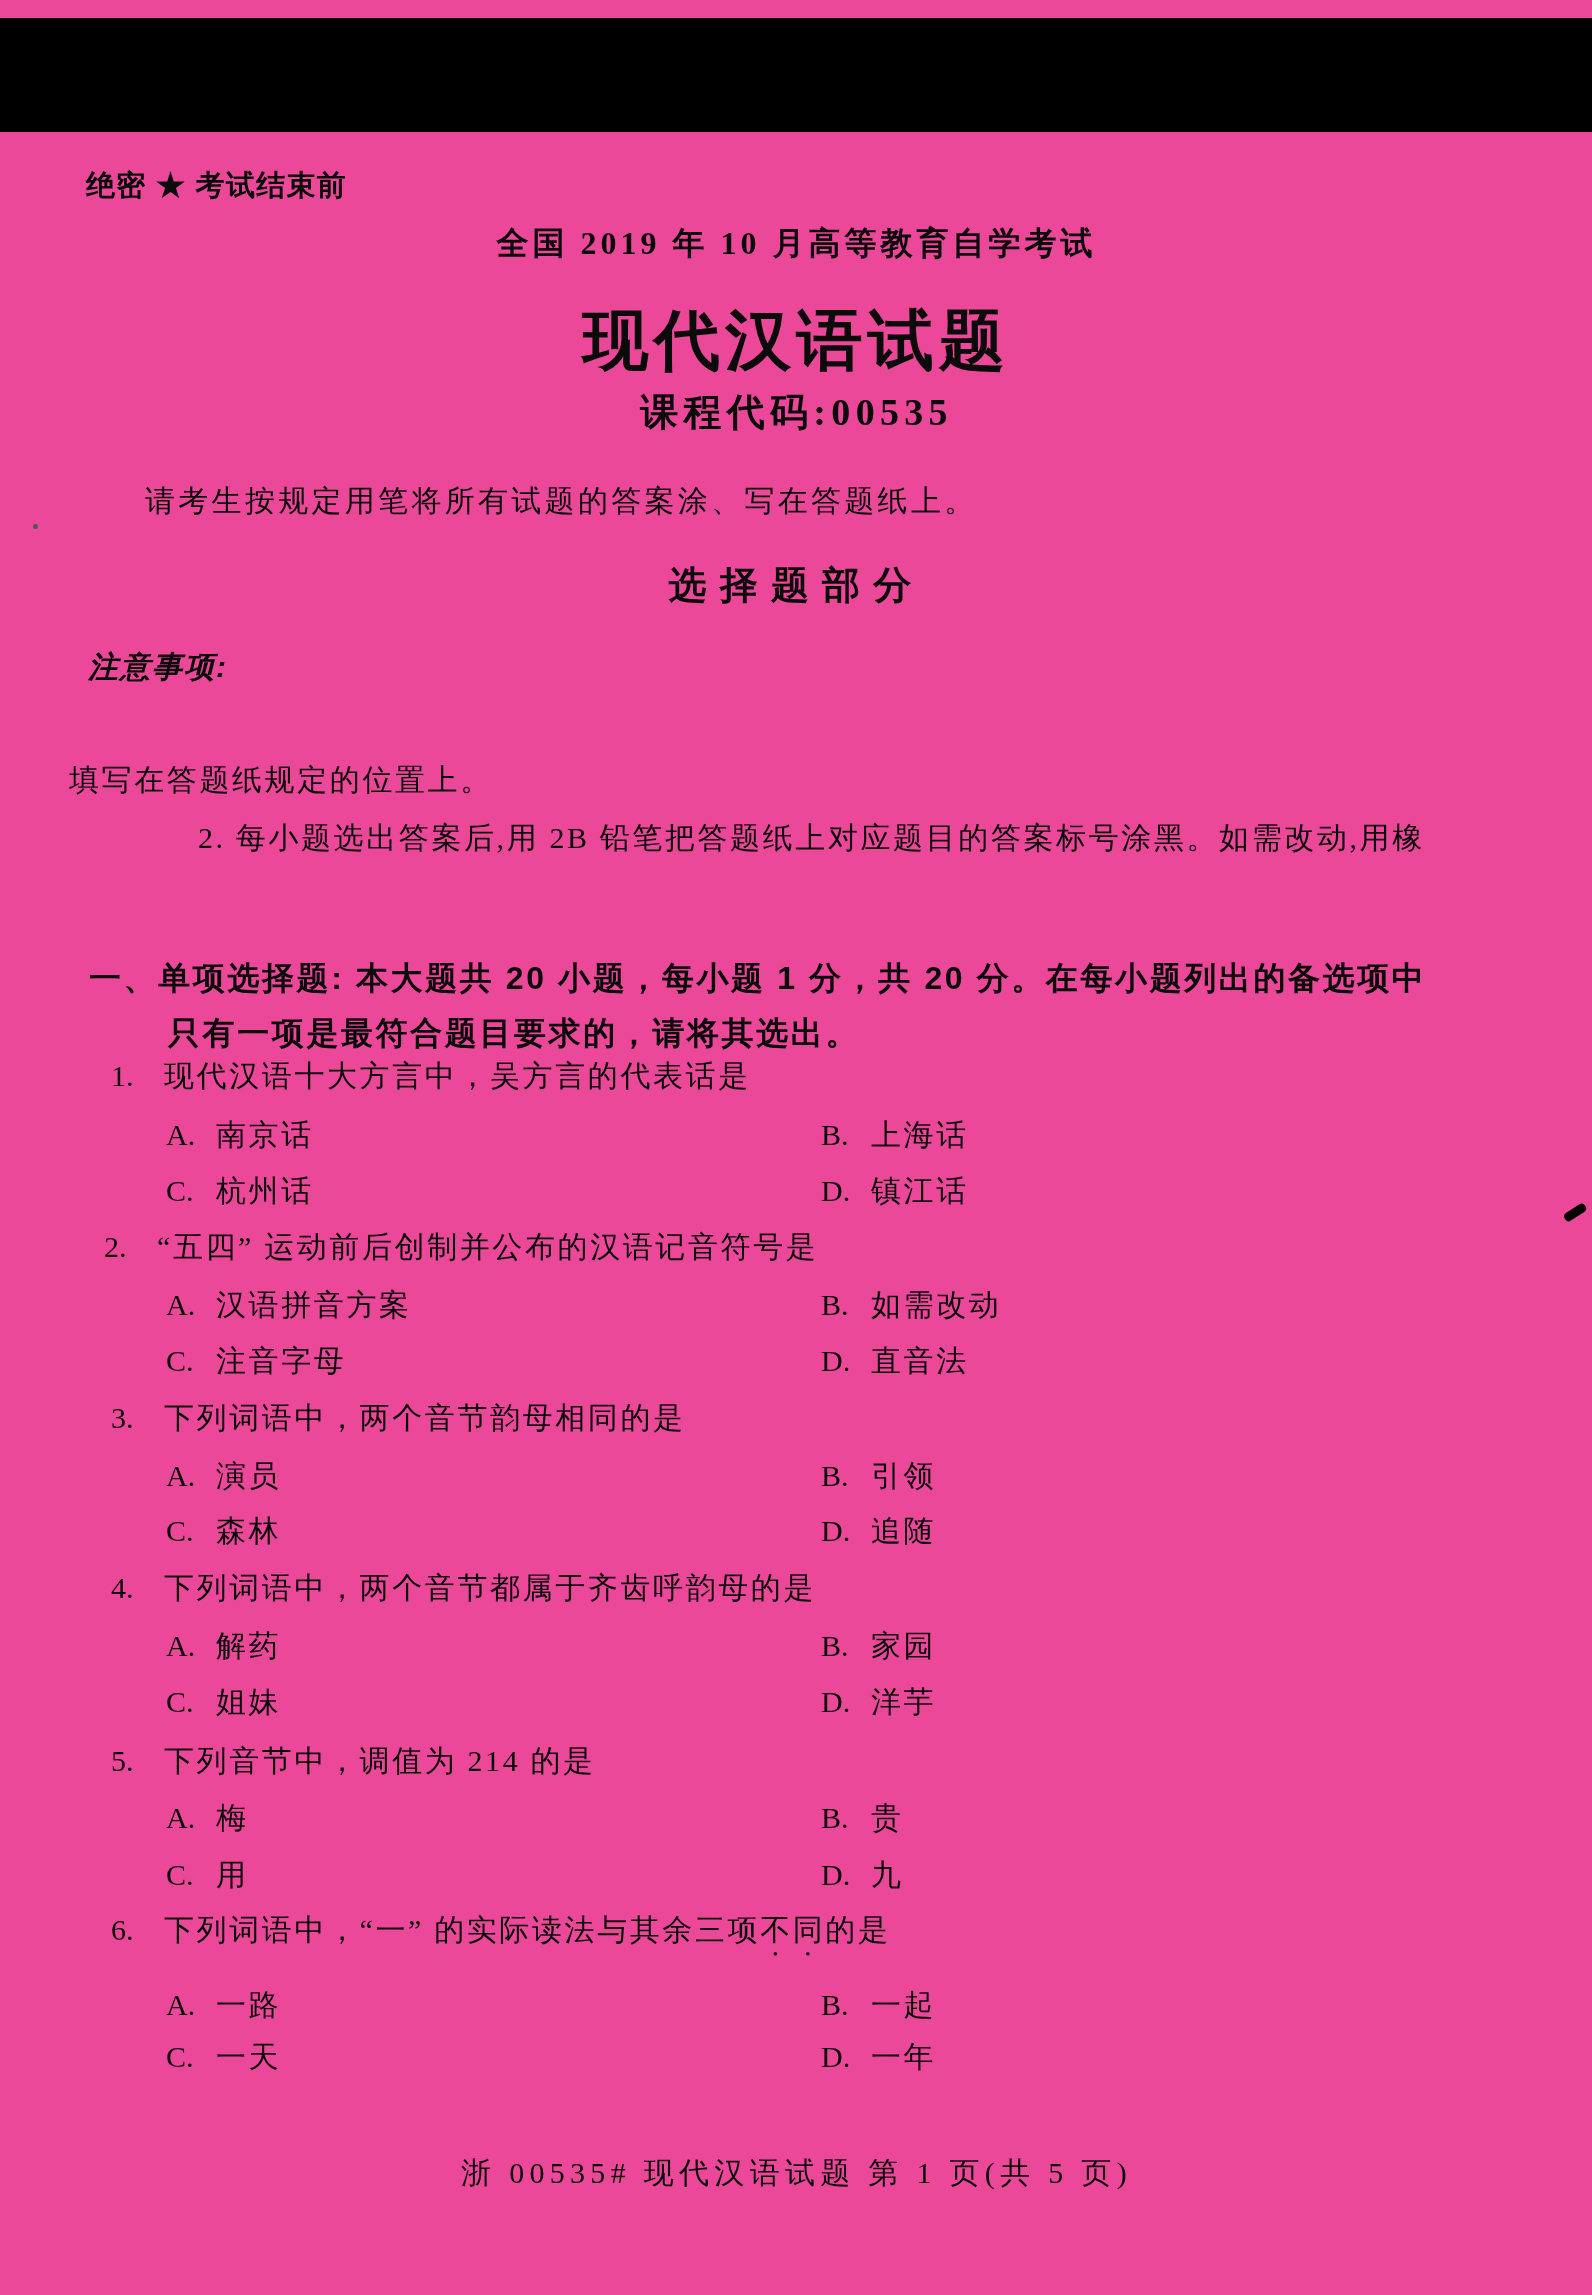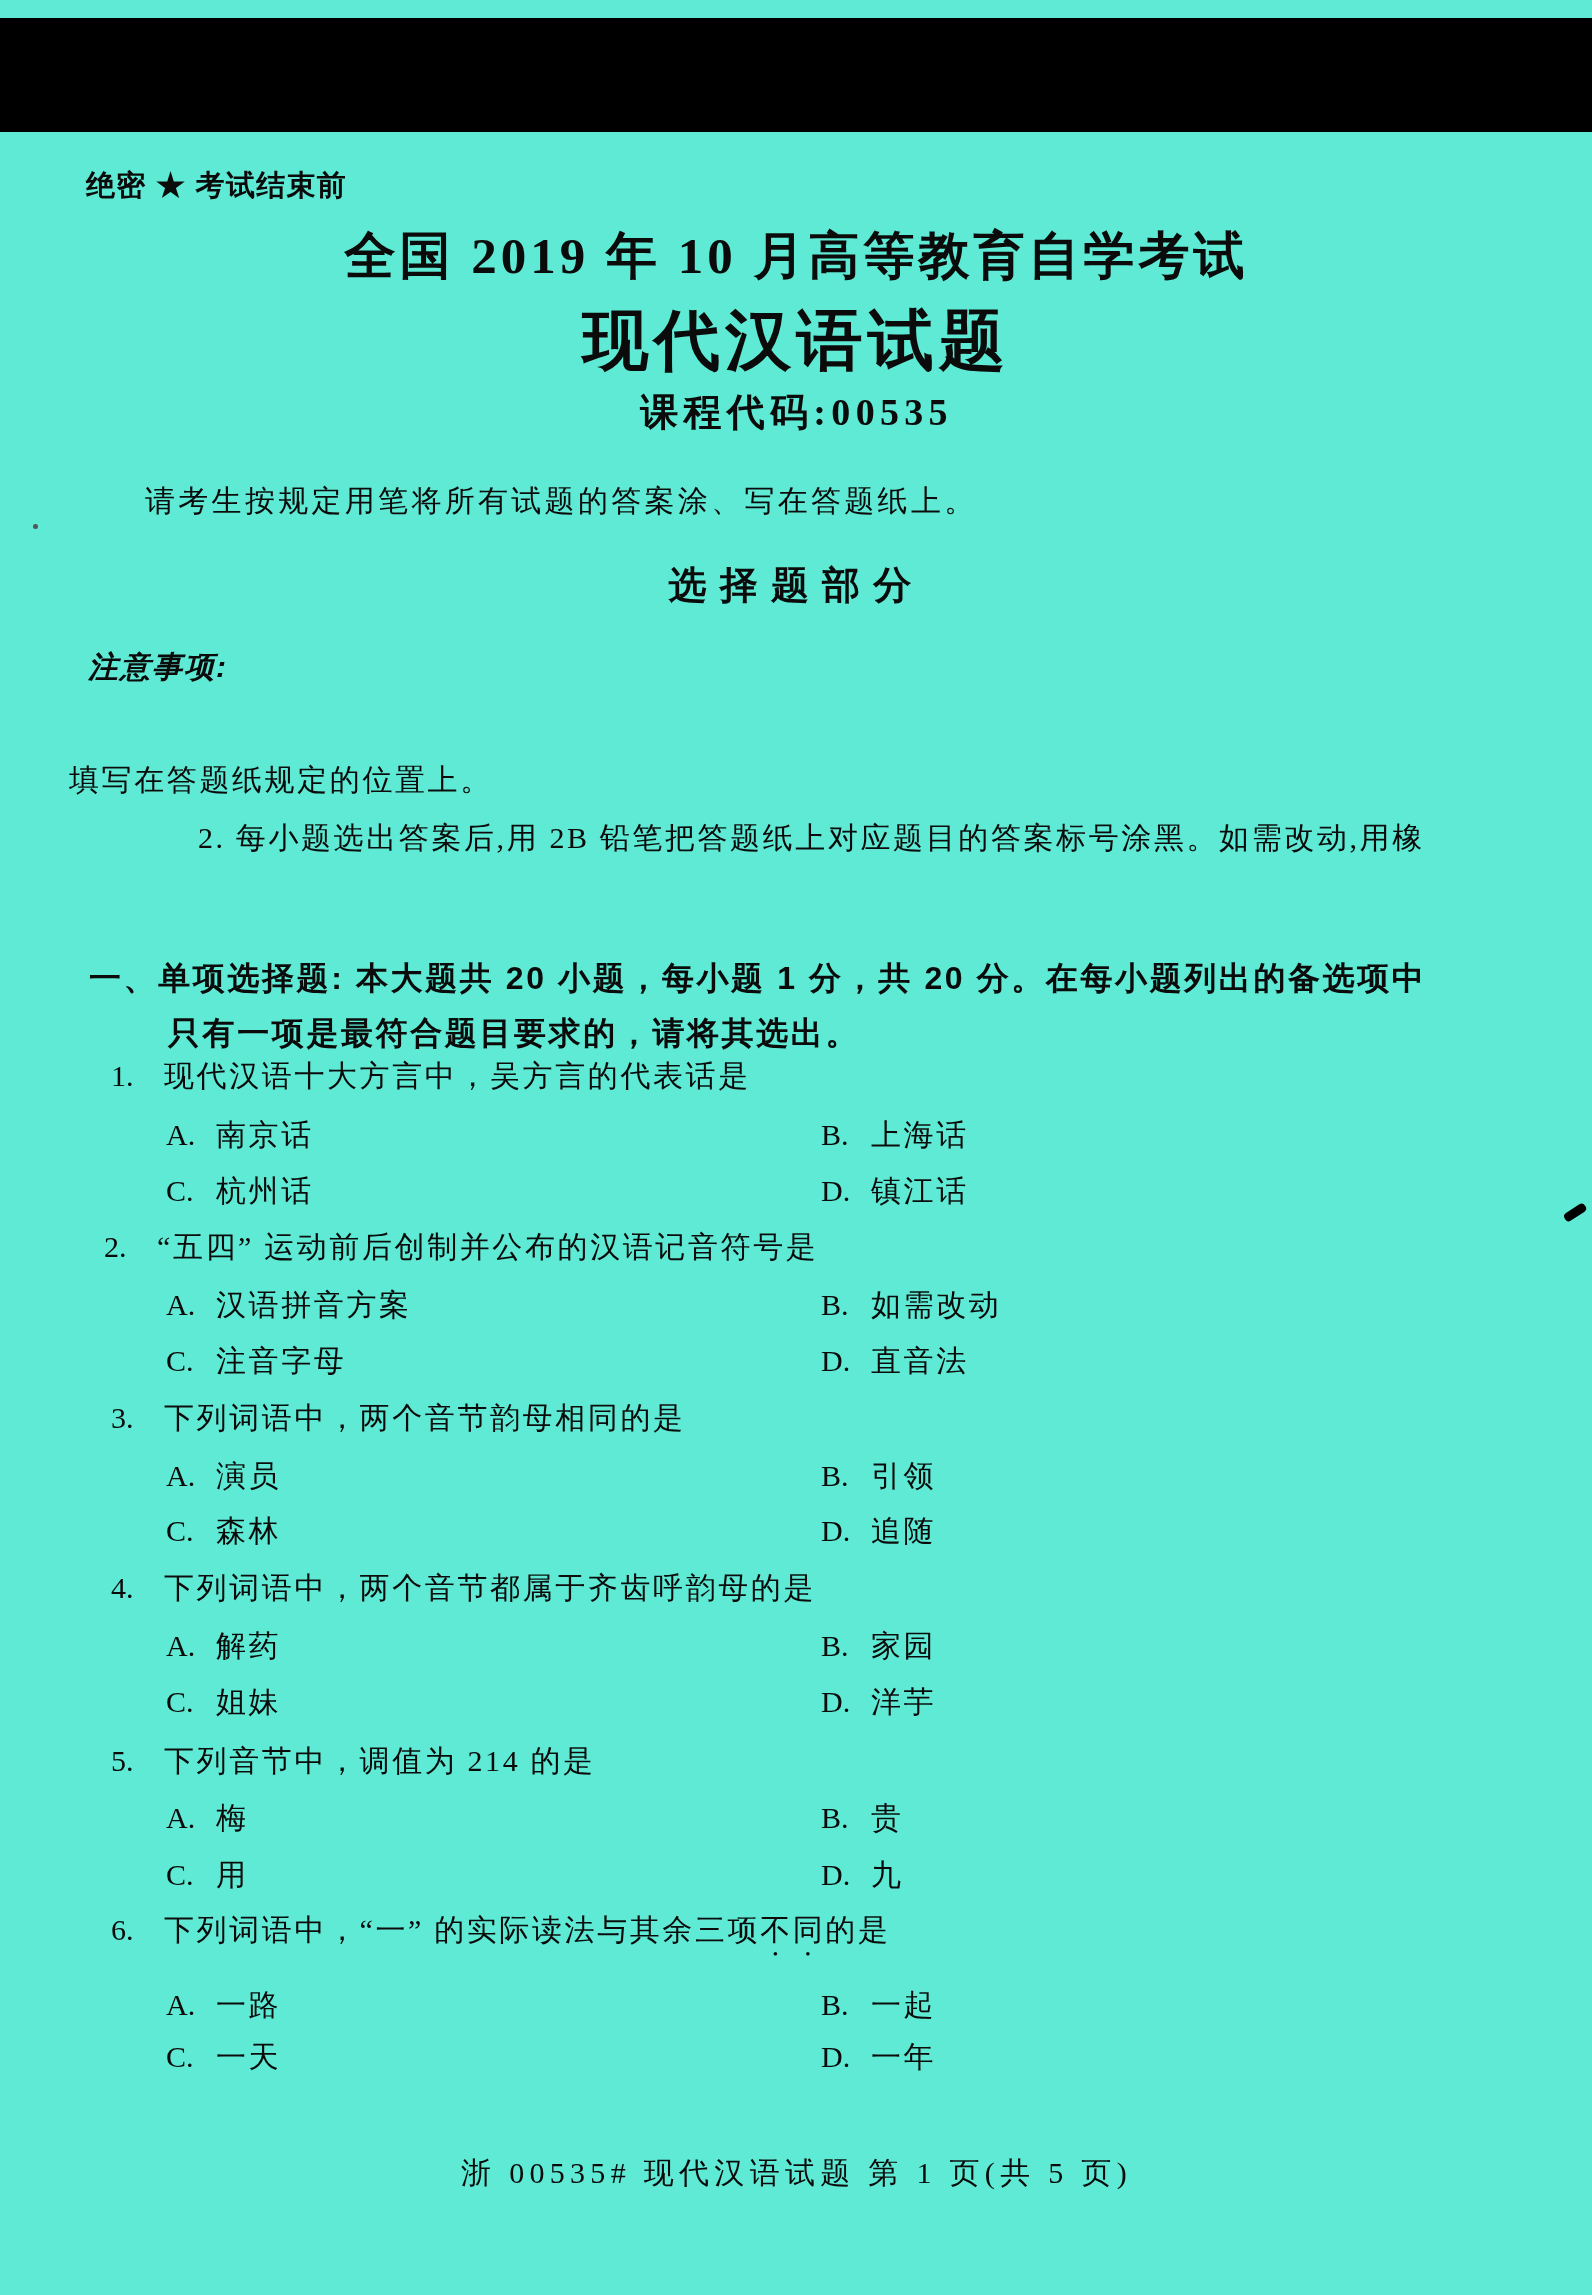--- a/index.html
+++ b/index.html
@@ -1,38 +1,38 @@
 <!DOCTYPE html>
 <html style="font-size:10.6px"><head>
 <meta charset="utf-8">
 <style>
   html,body{margin:0;padding:0;background:#ffffff;}
   .page{
     position:relative;
     width:1593px;
     height:2295px;
-    background:#5eead4;
+    background:#ec4899;
     font-family:"Liberation Serif", serif;
     color:#0b0b0b;
     overflow:hidden;
   }
   .abs{position:absolute;white-space:nowrap;}
   .center{left:0;width:1593px;text-align:center;}
   .topbar{
     left:0;top:18px;width:1593px;height:114px;
     background:#000000;
   }
   .classification{
     left:86px;top:166px;
     font-size:29px;font-weight:bold;letter-spacing:1.3px;
     font-family:"Liberation Sans", sans-serif;
   }
   .title-line1{
     top:222px;
-    font-size:51px;font-weight:bold;letter-spacing:4px;
+    font-size:32px;font-weight:bold;letter-spacing:4px;
   }
   .title-line2{
     top:296px;
     font-size:66px;font-weight:bold;letter-spacing:5.3px;
     font-family:"Liberation Sans", sans-serif;
   }
   .course-code{
     top:387px;
     font-size:38px;font-weight:bold;letter-spacing:5.3px;
   }

